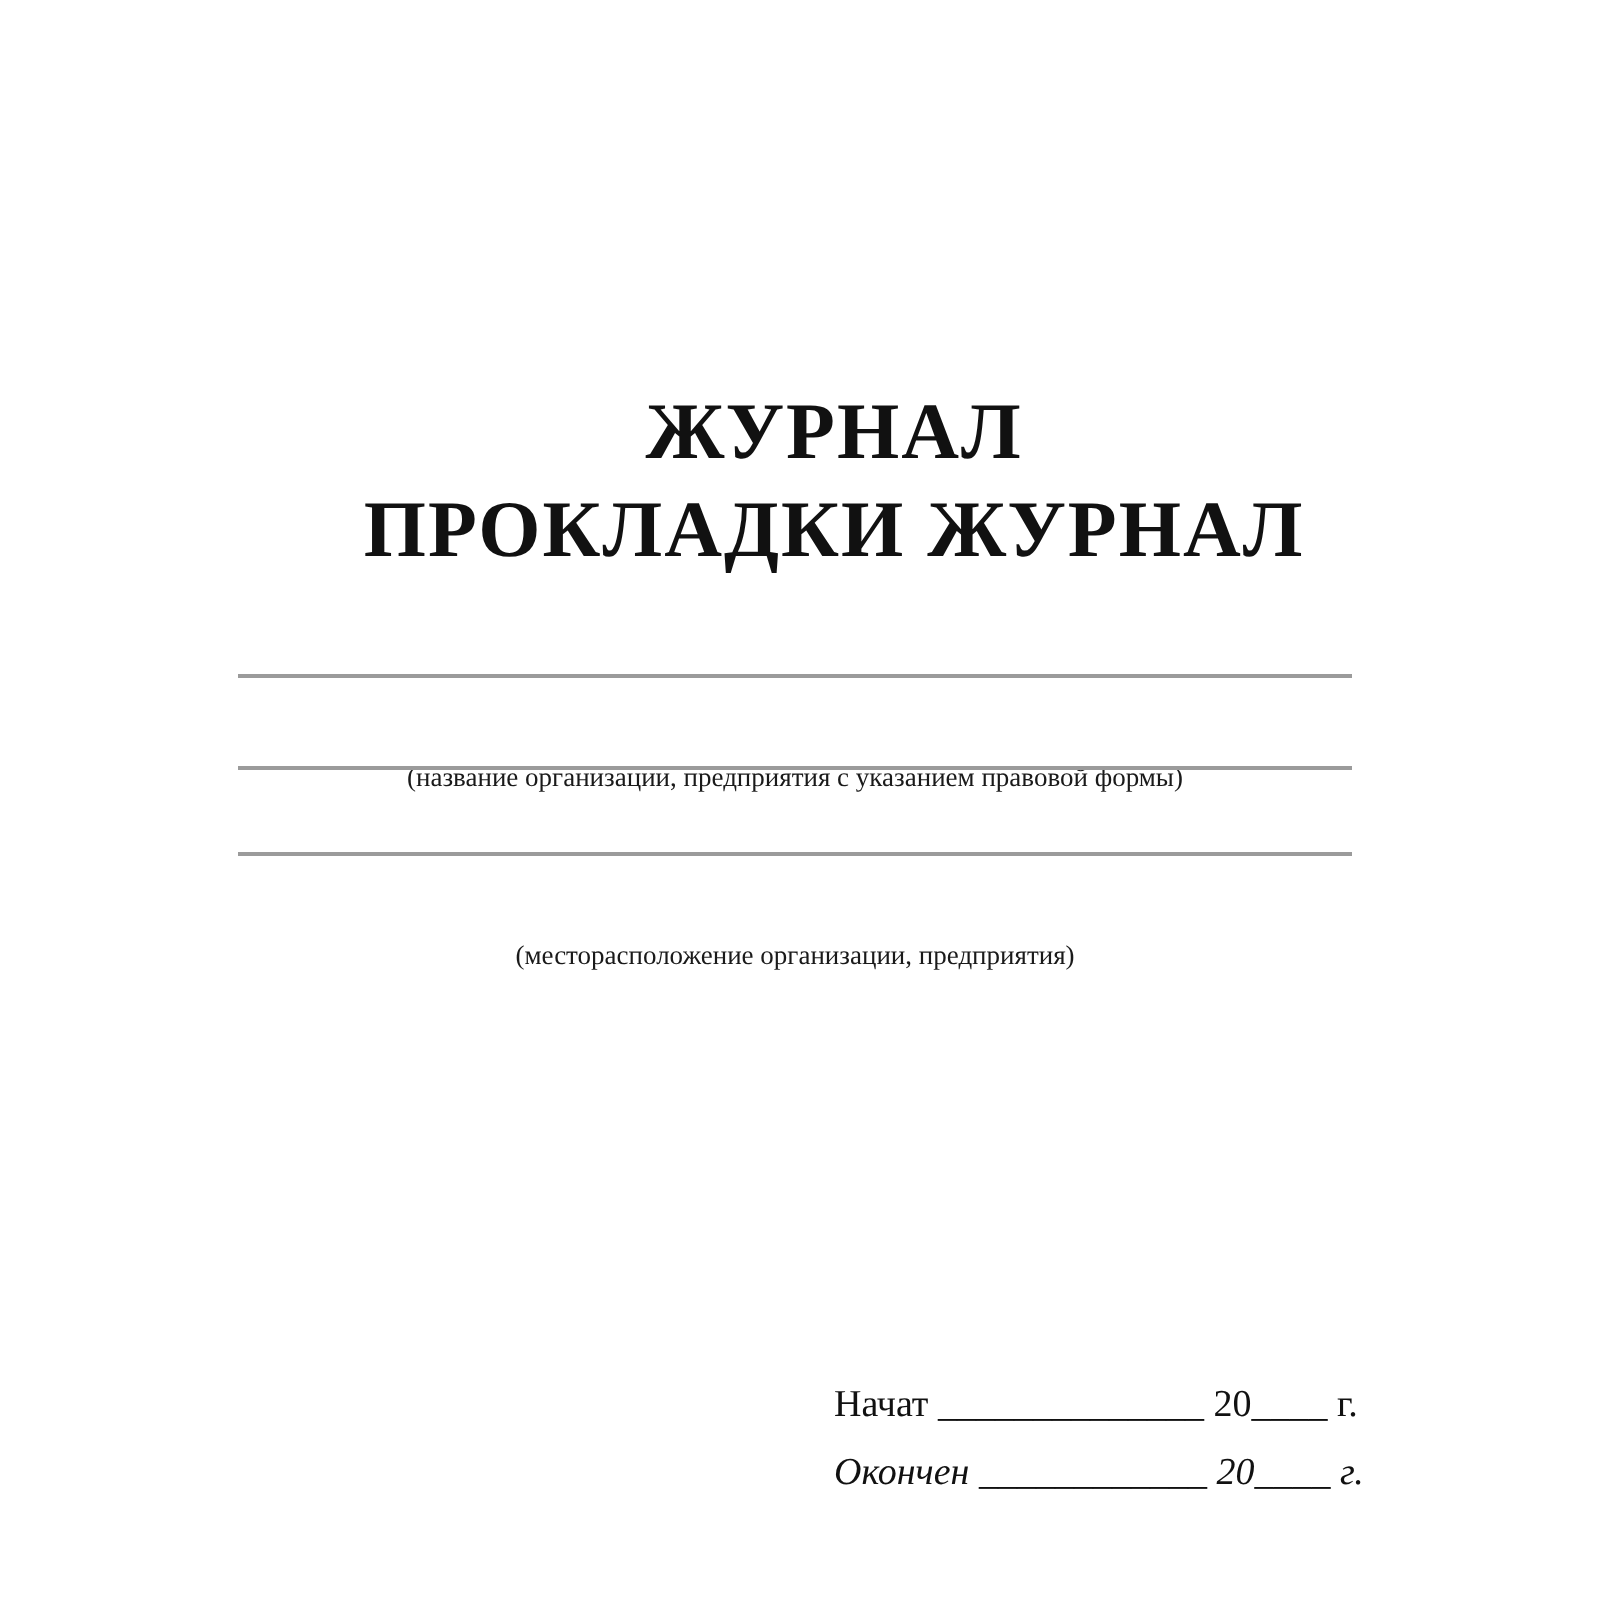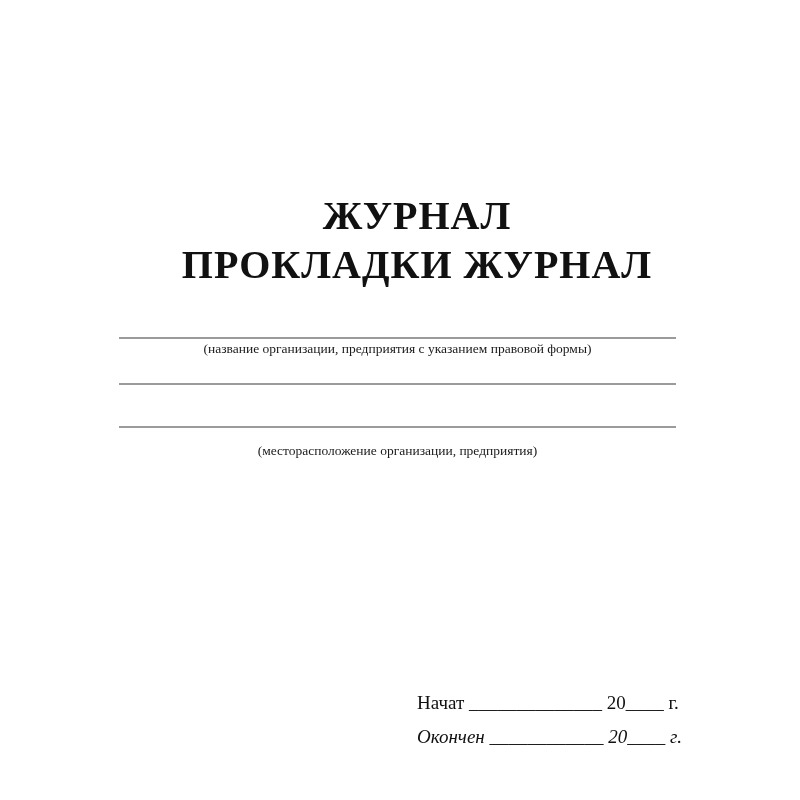--- a/index.html
+++ b/index.html
@@ -40,23 +40,24 @@
   .rule-2 { top: 383px; }
   .rule-3 { top: 426px; }
   .caption {
     position: absolute;
     left: 119px;
     width: 557px;
     text-align: center;
     font-size: 13.5px;
     line-height: 16px;
     color: #1a1a1a;
+    margin-top: 40px;
   }
   .caption-1 { top: 341px; }
-  .caption-2 { top: 443px; }
+  .caption-2 { top: 430px; }
   .date-row {
     position: absolute;
     left: 417px;
     font-size: 19px;
     line-height: 24px;
     color: #111111;
     white-space: nowrap;
   }
   .date-row-started  { top: 691px; }
   .date-row-finished { top: 725px; font-style: italic; }

